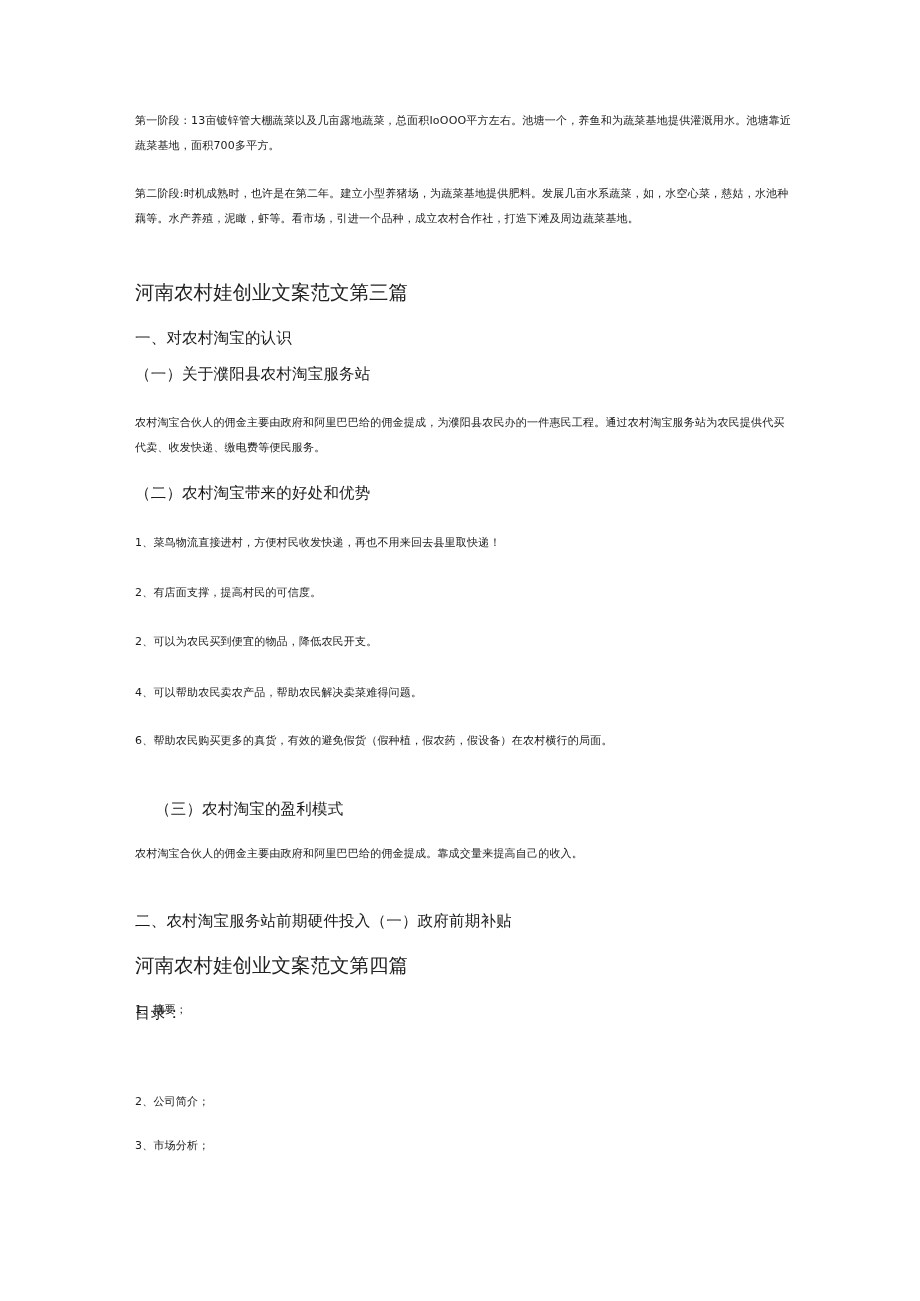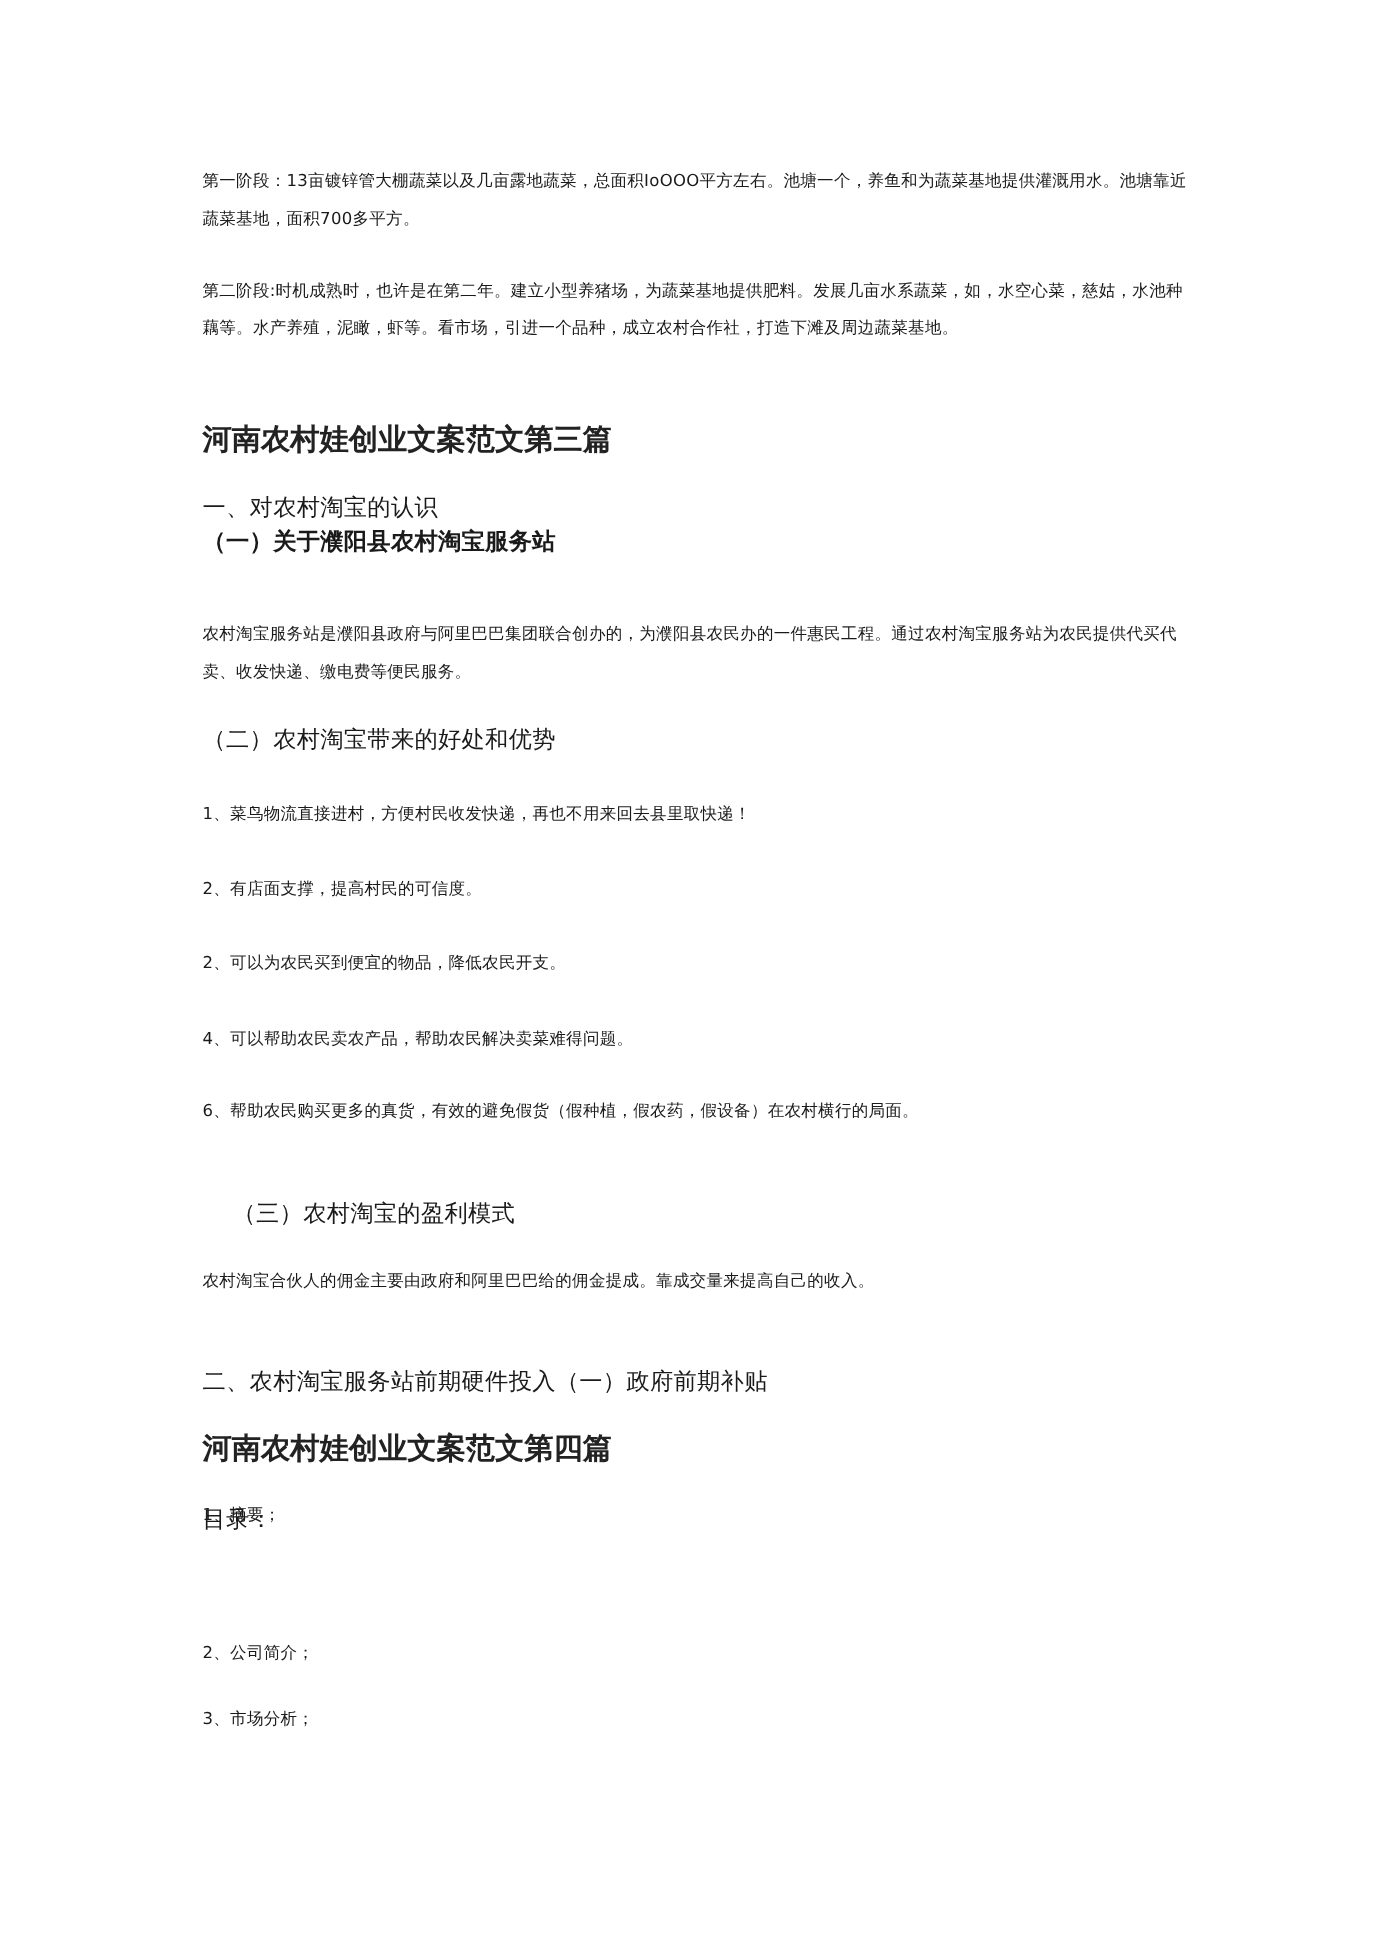--- a/index.html
+++ b/index.html
@@ -34,37 +34,37 @@
     }
     .h {
       position: absolute;
       left: 0;
       width: 660px;
       font-family: "DejaVu Serif", "Liberation Serif", serif;
       font-size: 19.5px;
       line-height: 28px;
       color: #222;
       margin: 0;
-      font-weight: bold;
+      font-weight: normal;
     }
     .sub {
       font-family: "DejaVu Serif", "Liberation Serif", serif;
       font-size: 15.5px;
     }
   </style>
 </head>
 <body>
 
 <div class="page">
   <p class="p" style="top:108px;">第一阶段：13亩镀锌管大棚蔬菜以及几亩露地蔬菜，总面积IoOOO平方左右。池塘一个，养鱼和为蔬菜基地提供灌溉用水。池塘靠近蔬菜基地，面积700多平方。</p>
   <p class="p" style="top:181px;">第二阶段:时机成熟时，也许是在第二年。建立小型养猪场，为蔬菜基地提供肥料。发展几亩水系蔬菜，如，水空心菜，慈姑，水池种藕等。水产养殖，泥瞰，虾等。看市场，引进一个品种，成立农村合作社，打造下滩及周边蔬菜基地。</p>
   <h2 class="h" style="top:279px;">河南农村娃创业文案范文第三篇</h2>
   <p class="p sub" style="top:326px;">一、对农村淘宝的认识</p>
-  <p class="p sub" style="top:348px;font-weight:bold;">（一）关于濮阳县农村淘宝服务站</p>
-  <p class="p" style="top:410px;">农村淘宝服务站是濮阳县政府与阿里巴巴集团联合创办的，为濮阳县农民办的一件惠民工程。通过农村淘宝服务站为农民提供代买代卖、收发快递、缴电费等便民服务。</p>
+  <p class="p sub" style="top:362px;">（一）关于濮阳县农村淘宝服务站</p>
+  <p class="p" style="top:410px;">农村淘宝合伙人的佣金主要由政府和阿里巴巴给的佣金提成，为濮阳县农民办的一件惠民工程。通过农村淘宝服务站为农民提供代买代卖、收发快递、缴电费等便民服务。</p>
   <p class="p sub" style="top:481px;">（二）农村淘宝带来的好处和优势</p>
   <p class="p" style="top:530px;">1、菜鸟物流直接进村，方便村民收发快递，再也不用来回去县里取快递！</p>
   <p class="p" style="top:580px;">2、有店面支撑，提高村民的可信度。</p>
   <p class="p" style="top:629px;">2、可以为农民买到便宜的物品，降低农民开支。</p>
   <p class="p" style="top:680px;">4、可以帮助农民卖农产品，帮助农民解决卖菜难得问题。</p>
   <p class="p" style="top:728px;">6、帮助农民购买更多的真货，有效的避免假货（假种植，假农药，假设备）在农村横行的局面。</p>
   <p class="p sub" style="top:797px;margin-left:20px;">（三）农村淘宝的盈利模式</p>
   <p class="p" style="top:841px;">农村淘宝合伙人的佣金主要由政府和阿里巴巴给的佣金提成。靠成交量来提高自己的收入。</p>
   <p class="p sub" style="top:909px;">二、农村淘宝服务站前期硬件投入（一）政府前期补贴</p>
   <h2 class="h" style="top:952px;">河南农村娃创业文案范文第四篇</h2>

